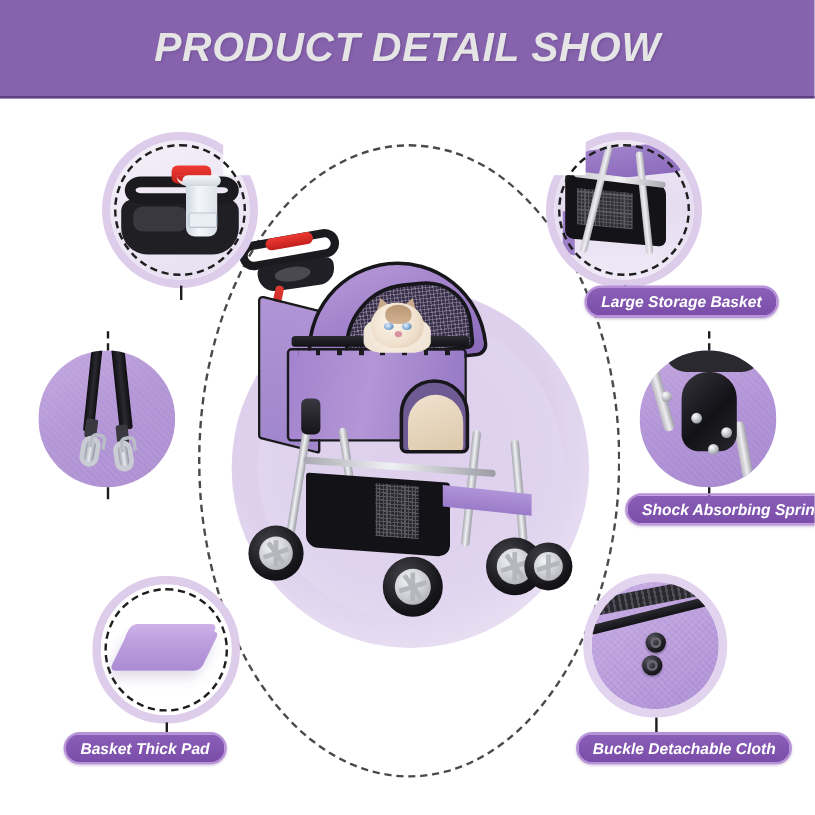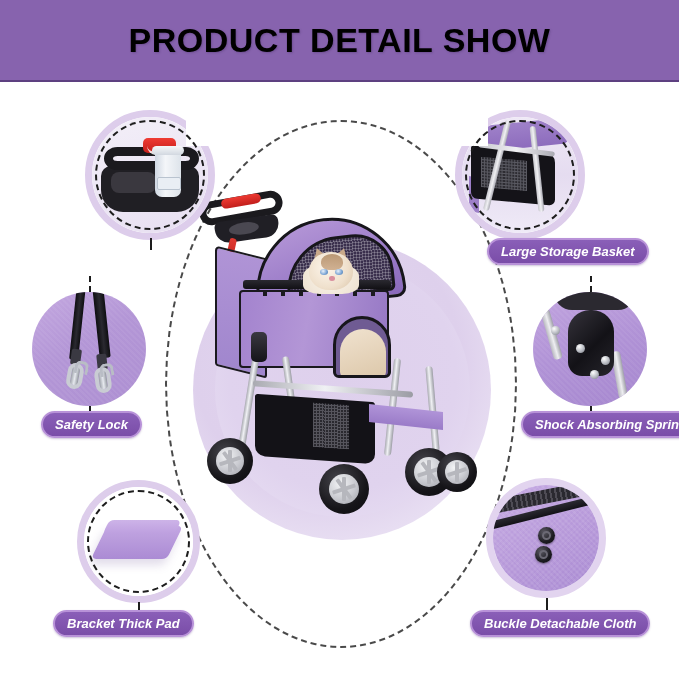--- a/index.html
+++ b/index.html
@@ -14,23 +14,24 @@
   #stage{position:relative;width:679px;height:679px;overflow:hidden;background:#fff;}
 
   
   .header{
     position:absolute;left:0;top:0;width:679px;height:80px;
     background:#8763ae;
     border-bottom:2px solid #5d4080;
     display:flex;align-items:center;justify-content:center;
   }
   .header-title{
-    color:#000000;
+    color:#e5e5e5;
     font-size:34px;
     font-weight:bold;
+    font-style:italic;
     letter-spacing:0.5px;
     white-space:nowrap;
     text-shadow:1px 1px 2px rgba(70,45,100,.35);
   }
 
   
   .big-dash{
     position:absolute;
     left:165px;top:120px;
     width:352px;height:528px;
@@ -544,21 +545,20 @@
         <div class="sl-strap" style="left:56%;top:-4%;width:11px;height:62%;transform:rotate(-6deg);"></div>
         <div class="sl-clip" style="left:34%;top:50%;transform:rotate(8deg);"></div>
         <div class="sl-clip" style="left:57%;top:54%;transform:rotate(-6deg);"></div>
         <div class="sl-hook" style="left:31%;top:62%;transform:rotate(10deg);"></div>
         <div class="sl-hook" style="left:55%;top:66%;transform:rotate(-8deg);"></div>
       </div>
     </div>
   </div>
   <div class="leader-v" style="left:89px;top:276px;height:16px;"></div>
   <div class="leader-v" style="left:89px;top:406px;height:10px;"></div>
-  <div class="pill" style="left:41px;top:411px;">Safety Lock</div>
 
   <div class="callout" style="left:533px;top:292px;width:114px;height:114px;">
     <div class="circ" style="width:114px;height:114px;">
       <div class="art">
         <div class="ss-bg"></div>
         <div class="ss-top"></div>
         <div class="ss-tube" style="left:12%;top:14%;width:9px;height:46%;transform:rotate(-16deg);"></div>
         <div class="ss-tube" style="left:72%;top:52%;width:9px;height:42%;transform:rotate(-10deg);"></div>
         <div class="ss-joint"></div>
         <div class="ss-rivet" style="left:38%;top:46%;"></div>
@@ -576,32 +576,32 @@
     <div class="circ ring" style="width:123px;height:123px;">
       <div class="dashring"></div>
       <div class="art">
         <div class="mp-bg"></div>
         <div class="mp-pad"></div>
         <div class="mp-pad-top"></div>
       </div>
     </div>
   </div>
   <div class="leader-v" style="left:138px;top:602px;height:10px;"></div>
-  <div class="pill" style="left:53px;top:610px;">Bracket Thick Pad</div>
+  <div class="pill" style="left:53px;top:610px;">Basket Thick Pad</div>
 
   <div class="callout" style="left:486px;top:478px;width:120px;height:120px;">
     <div class="circ ring" style="width:120px;height:120px;border-color:#e2d4ef;">
       <div class="art">
         <div class="bc-bg"></div>
         <div class="bc-zip"></div>
         <div class="bc-trim"></div>
         <div class="bc-snap" style="left:42%;top:40%;"></div>
         <div class="bc-snap" style="left:40%;top:58%;"></div>
       </div>
     </div>
   </div>
   <div class="leader-v" style="left:546px;top:598px;height:12px;"></div>
-  <div class="pill" style="left:470px;top:610px;">Buckle Detachable Cloth</div>
+  <div class="pill" style="left:480px;top:610px;">Buckle Detachable Cloth</div>
 
   <div class="dash-mask" style="left:186px;top:112px;width:48px;height:34px;"></div>
   <div class="dash-mask" style="left:448px;top:112px;width:40px;height:34px;"></div>
 
 </div>
 
 </body></html>

